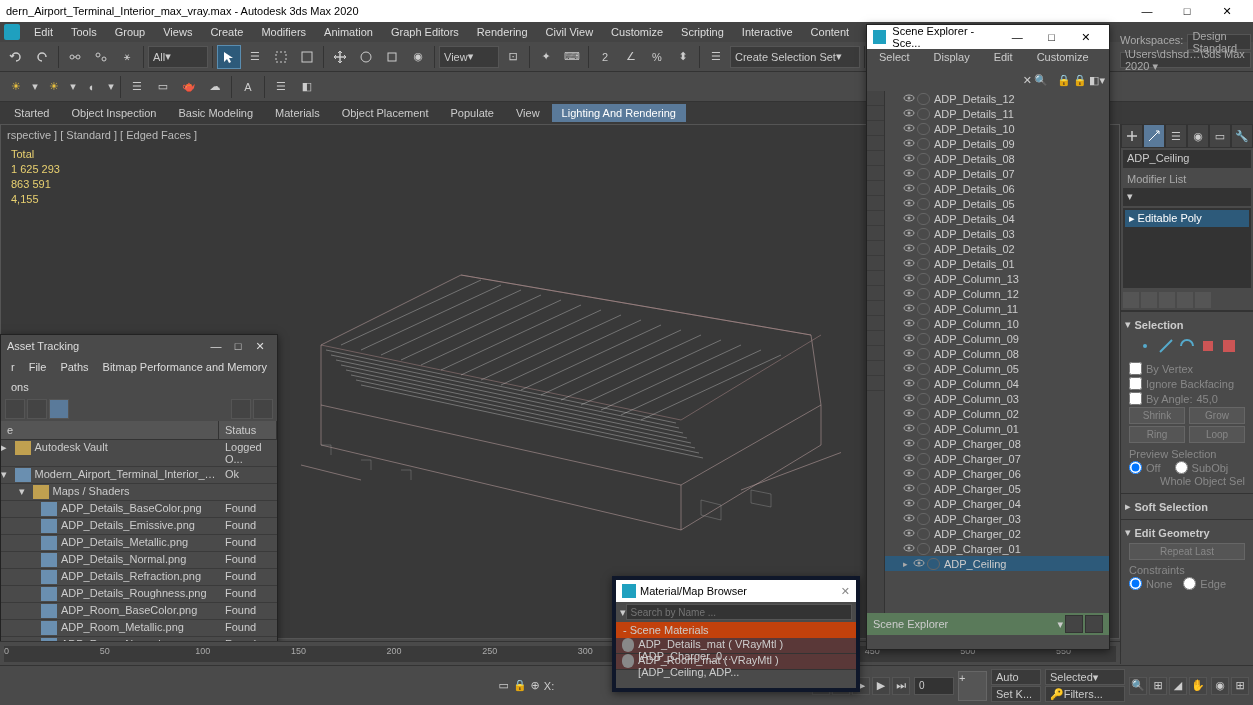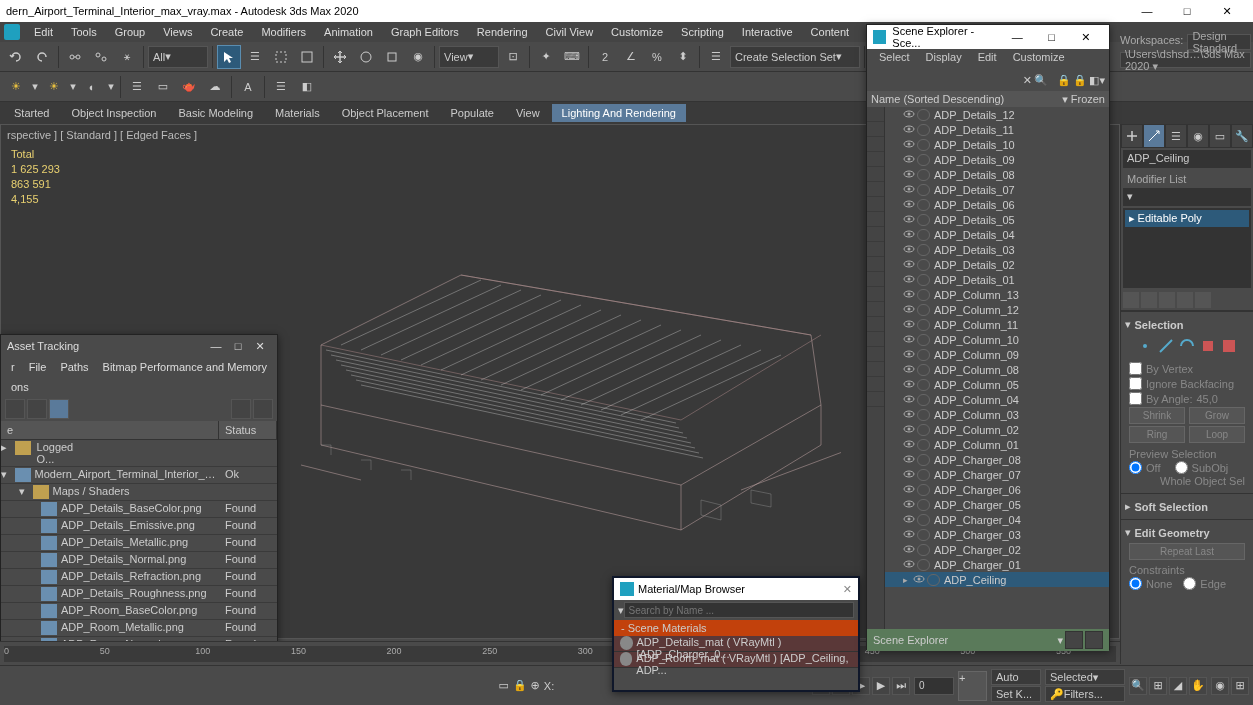--- a/index.html
+++ b/index.html
@@ -61,40 +61,40 @@
 .asset-win .at-row .ic.fold{background:#c0a050}
 .asset-win .at-row.indent{padding-left:18px}
 .asset-win .at-row.indent2{padding-left:32px}
 .asset-win .at-row .name{flex:1;padding-left:2px;white-space:nowrap;overflow:hidden;text-overflow:ellipsis}
 .asset-win .at-row .stat{width:56px;padding-left:4px}
 .scene-exp{position:absolute;left:866px;top:24px;width:244px;height:626px;background:#4a4a4a;border:1px solid #222;box-shadow:0 2px 8px rgba(0,0,0,0.5);z-index:20}
 .scene-exp .se-title{height:24px;background:#fff;display:flex;align-items:center;padding:0 6px;color:#000}
 .scene-exp .se-title .logo{width:14px;height:14px;background:#1fa0bf;margin-right:6px}
 .scene-exp .se-title .sp{flex:1}
 .scene-exp .se-title .wb{width:36px;text-align:center}
-.scene-exp .se-menu{height:20px;background:#4a4a4a;display:flex;padding:0 6px;gap:4px}
+.scene-exp .se-menu{height:20px;background:#4a4a4a;display:flex;padding:0 6px;gap:12px}
 .scene-exp .se-menu .mi{padding:2px 6px}
 .scene-exp .se-tb{height:22px;display:flex;align-items:center;justify-content:flex-end;gap:2px;padding:0 4px}
 .scene-exp .se-head{height:16px;background:#555;display:flex;align-items:center;padding:0 4px;font-size:10px}
 .scene-exp .se-head .sp{flex:1}
 .scene-exp .se-body{display:flex;height:522px}
 .scene-exp .se-side{width:18px;background:#444;border-right:1px solid #333;display:flex;flex-direction:column}
 .scene-exp .se-side .sb{height:15px;border-bottom:1px solid #3a3a3a}
 .scene-exp .se-list{flex:1;overflow-y:auto;overflow-x:hidden;background:#4a4a4a}
 .scene-exp .se-row{display:flex;align-items:center;height:15px;padding-left:18px;font-size:10px}
 .scene-exp .se-row .eye{width:13px;height:12px;margin-right:1px}
 .scene-exp .se-row .frz{width:13px;height:12px;border:1px solid #666;border-radius:6px;margin-right:4px}
 .scene-exp .se-row.sel{background:#2d5a7a}
 .scene-exp .se-row .exp{width:10px;color:#aaa;font-size:9px}
 .scene-exp .se-foot{height:22px;background:#5a7a5a;display:flex;align-items:center;padding:0 6px}
 .scene-exp .se-foot .sp{flex:1}
 .scene-exp .se-foot .fb{width:18px;height:18px;background:#444;border:1px solid #333;margin-left:2px}
 .ws-area{position:absolute;right:0;top:32px;width:135px;height:40px;padding:2px;color:#aaa;font-size:10px}
 .ws-area .wd{height:16px;background:#3a3a3a;border:1px solid #555;padding:0 4px;margin-bottom:2px;display:flex;align-items:center}
-.mat-browser{position:absolute;left:612px;top:576px;width:248px;height:116px;background:#4a4a4a;border:2px solid #0f172a;box-shadow:0 2px 8px rgba(0,0,0,0.5);z-index:10}
+.mat-browser{position:absolute;left:612px;top:576px;width:248px;height:116px;background:#4a4a4a;border:4px solid #0f172a;box-shadow:0 2px 8px rgba(0,0,0,0.5);z-index:10}
 .mat-browser .mb-title{height:22px;background:#fff;display:flex;align-items:center;padding:0 6px;color:#000}
 .mat-browser .mb-title .logo{width:14px;height:14px;background:#1fa0bf;margin-right:4px}
 .mat-browser .mb-title .sp{flex:1}
 .mat-browser .mb-search{height:20px;display:flex;align-items:center;padding:0 4px}
 .mat-browser .mb-search input{flex:1;background:#333;border:1px solid #555;color:#888;padding:2px 4px;height:16px;font-size:10px}
 .mat-browser .mb-cat{height:16px;background:#c2410c;padding:2px 7px;font-size:11px}
 .mat-browser .mb-row{display:flex;align-items:flex-start;height:16px;padding:0 6px;background:#5a3838;border-bottom:1px solid #333;font-size:10px}
 .mat-browser .mb-row .mic{width:14px;height:14px;background:#888;margin-right:4px;border-radius:7px}
 .timeline{position:absolute;left:0;bottom:40px;width:1120px;height:24px;background:#4a4a4a;border-top:1px solid #333;display:flex;align-items:center}
 .timeline .tl{flex:1;height:16px;background:#3a3a3a;position:relative;margin:0 4px}
@@ -420,20 +420,21 @@
     <div class="tb"></div>
   </div>
   <div class="at-list">
     <div class="at-head">
       <div class="col" style="flex:1">e</div>
       <div class="col" style="width:58px">Status</div>
     </div>
     <div class="at-row">
       <span>▸</span>
         <div class="ic fold"></div>
+      <span class="name">Autodesk Vault</span>
       <span class="stat">Logged O...</span>
     </div>
     <div class="at-row">
       <span>▾</span>
         <div class="ic"></div>
       <span class="name">Modern_Airport_Terminal_Interior_max_vr...</span>
       <span class="stat">Ok</span>
     </div>
     <div class="at-row indent">
       <span>▾</span>
@@ -516,25 +517,20 @@
       <span class="mi">Edit</span>
       <span class="mi">Customize</span>
     </div>
   <div class="se-tb">
     <span>✕</span>
     <span>🔍</span>
     <span style="width:6px"></span>
     <span>🔒</span>
     <span>🔒</span>
     <span>◧▾</span>
-  </div>
-  <div class="se-head">
-    <span>Name (Sorted Descending)</span>
-    <span class="sp"></span>
-    <span>▾ Frozen</span>
   </div>
   <div class="se-body">
     <div class="se-side" id="seside">
         <div class="sb"></div>
         <div class="sb"></div>
         <div class="sb"></div>
         <div class="sb"></div>
         <div class="sb"></div>
         <div class="sb"></div>
         <div class="sb"></div>

